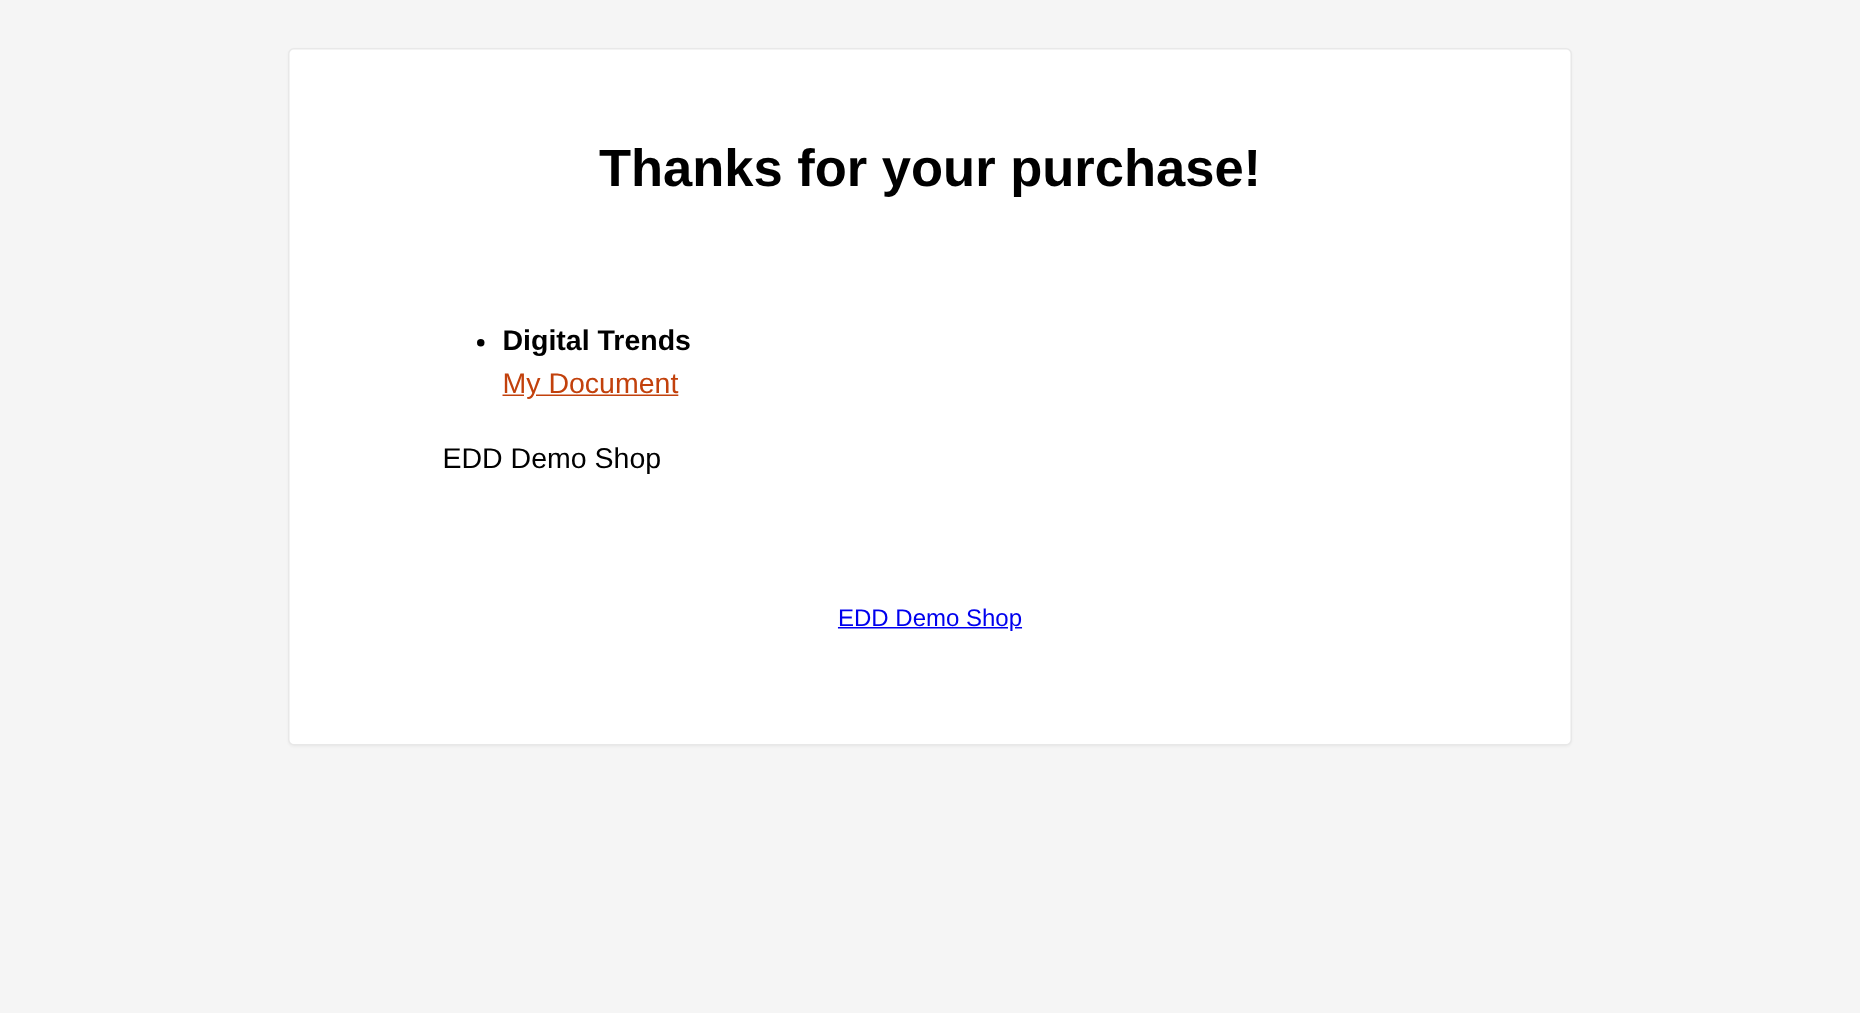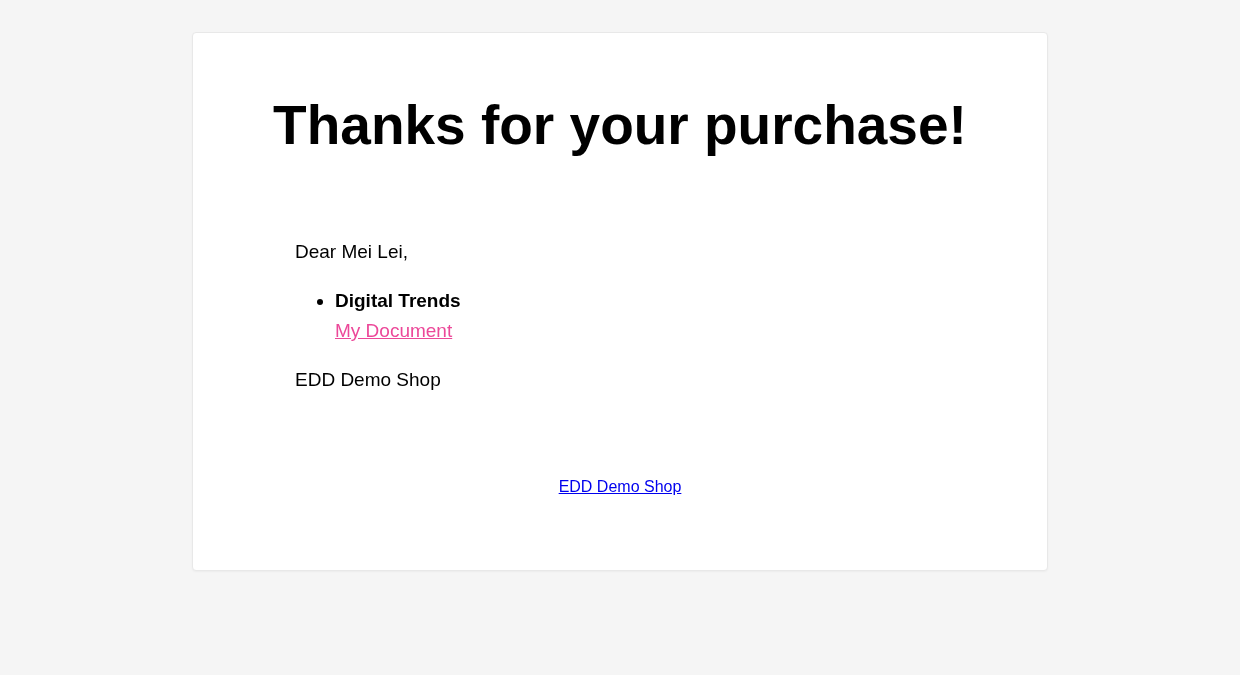--- a/index.html
+++ b/index.html
@@ -16,21 +16,21 @@
     }
     .card {
       background-color: #ffffff;
       width: 856px;
       border: 1px solid #e8e8e8;
       border-radius: 4px;
       box-shadow: 0 1px 2px rgba(0,0,0,0.04);
       padding: 60px 50px 70px 50px;
     }
     .title {
-      font-size: 55px;
+      font-size: 35px;
       font-weight: 600;
       text-align: center;
       margin-bottom: 80px;
       color: #000;
     }
     .content {
       margin: 0 auto;
       max-width: 650px;
       font-size: 19px;
       line-height: 1.55;
@@ -47,21 +47,21 @@
       padding-left: 40px;
       margin-bottom: 20px;
     }
     .download-list li {
       margin-bottom: 4px;
     }
     .product-name {
       font-weight: 700;
     }
     .download-link {
-      color: #ec4899;
+      color: #c2410c;
       text-decoration: underline;
     }
     .signature {
       margin-bottom: 80px;
     }
     .footer {
       text-align: center;
       font-size: 16px;
     }
     .footer-link {
@@ -69,21 +69,20 @@
       text-decoration: underline;
     }
   </style>
 </head>
 <body>
 
 <div class="card">
   <h1 class="title">Thanks for your purchase!</h1>
 
   <div class="content">
-    <p class="greeting">Dear Mei Lei,</p>
 
 
     <ul class="download-list">
       <li>
         <span class="product-name">Digital Trends</span><br>
         <a href="#" class="download-link">My Document</a>
       </li>
     </ul>
 
     <p class="signature">EDD Demo Shop</p>

